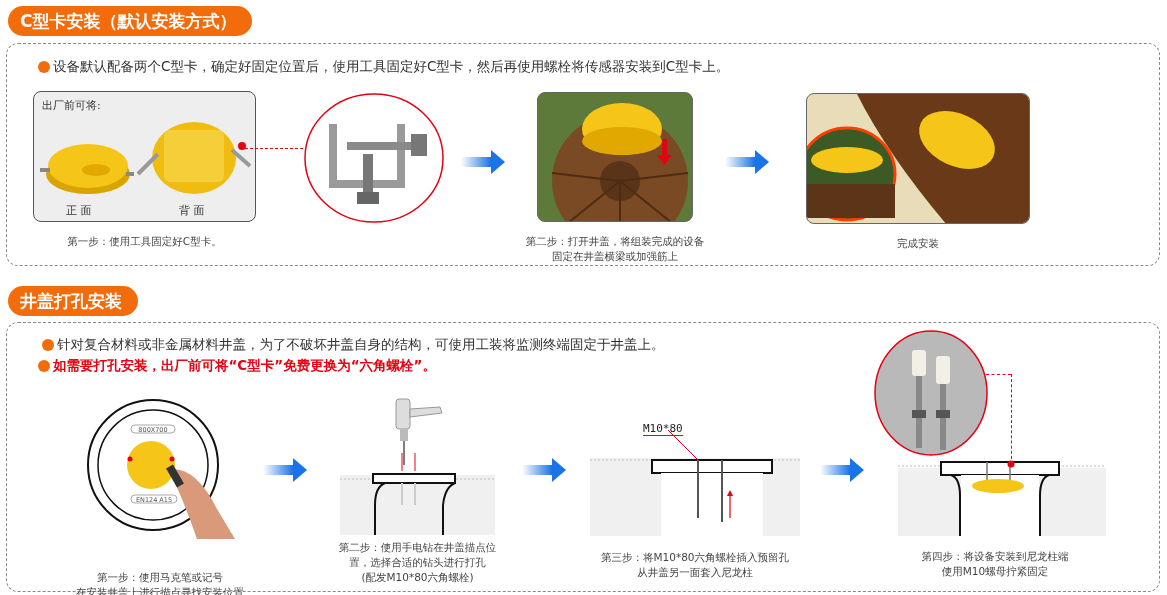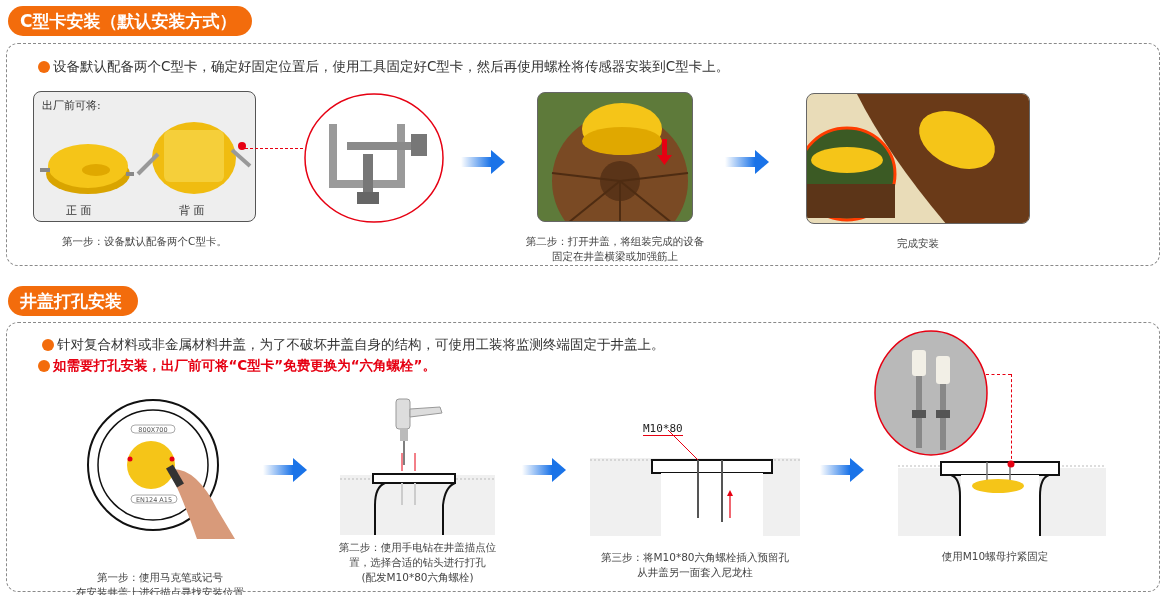--- a/index.html
+++ b/index.html
@@ -55,21 +55,21 @@
   <svg class="abs" style="left:102px; top:22px;" width="118" height="90">
     <ellipse cx="58" cy="44" rx="42" ry="36" fill="#f0bc10"></ellipse>
     <rect x="28" y="16" width="60" height="52" rx="6" fill="#f5cf3a"></rect>
     <line x1="2" y1="60" x2="22" y2="40" stroke="#999" stroke-width="4"></line>
     <line x1="96" y1="36" x2="114" y2="52" stroke="#999" stroke-width="4"></line>
     <circle cx="106" cy="32" r="4" fill="#e60012"></circle>
   </svg>
   <div class="abs" style="left:32px; top:111px; font-size:11px;">正 面</div>
   <div class="abs" style="left:145px; top:111px; font-size:11px;">背 面</div>
 </div>
-<div class="caption" style="left:33px; width:223px; top:234px;">第一步：设备默认配备两个C型卡。</div>
+<div class="caption" style="left:33px; width:223px; top:234px;">第一步：使用工具固定好C型卡。</div>
 
 <div class="abs" style="left:245px; top:148px; width:58px; border-top:1px dashed #e60012;"></div>
 
 <svg class="abs" style="left:303px; top:92px;" width="142" height="132">
   <ellipse cx="71" cy="66" rx="69" ry="64" fill="#fff" stroke="#e60012" stroke-width="1.5"></ellipse>
   <path d="M30 32 L30 92 L98 92 L98 32" fill="none" stroke="#9a9a9a" stroke-width="8"></path>
   <rect x="44" y="50" width="76" height="8" fill="#8a8a8a"></rect>
   <rect x="108" y="42" width="16" height="22" fill="#777"></rect>
   <rect x="60" y="62" width="10" height="46" fill="#777"></rect>
   <rect x="54" y="100" width="22" height="12" fill="#666"></rect>
@@ -256,14 +256,15 @@
   <line x1="0" y1="6" x2="208" y2="6" stroke="#bbb" stroke-dasharray="2,2"></line>
   <rect x="43" y="2" width="118" height="13" fill="#fff" stroke="#111" stroke-width="2"></rect>
   <path d="M53 15 Q62 18 62 36 L62 76 M151 15 Q142 18 142 36 L142 76" fill="none" stroke="#111" stroke-width="2"></path>
   <rect x="63" y="15" width="78" height="61" fill="#fff"></rect>
   <line x1="89" y1="2" x2="89" y2="30" stroke="#777" stroke-width="1.5"></line>
   <line x1="112" y1="2" x2="112" y2="30" stroke="#777" stroke-width="1.5"></line>
   <ellipse cx="100" cy="26" rx="26" ry="7" fill="#f5c518"></ellipse>
   <circle cx="113" cy="4" r="3.5" fill="#e60012"></circle>
 </svg>
 <div class="caption" style="left:880px; width:230px; top:549px;">
+  <div>第四步：将设备安装到尼龙柱端</div>
   <div>使用M10螺母拧紧固定</div>
 </div>
 
 </body></html>

